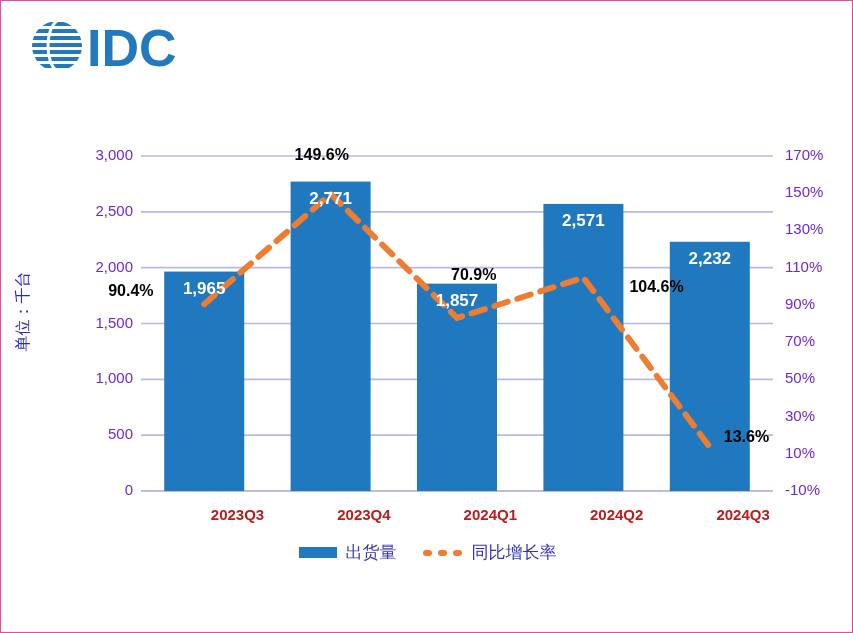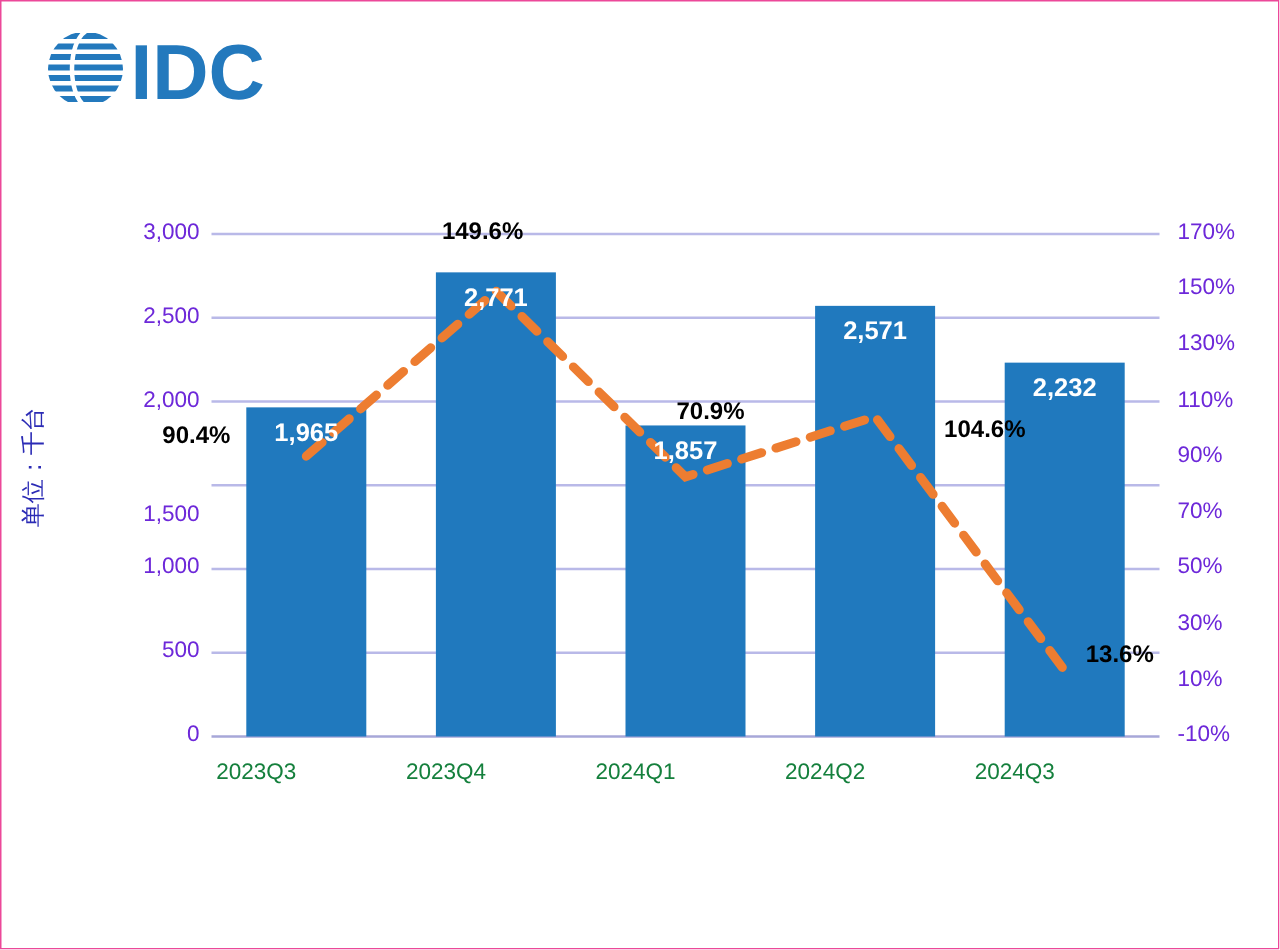--- a/index.html
+++ b/index.html
@@ -61,23 +61,24 @@
     font-size: 15px;
     color: #6d28d9;
     white-space: nowrap;
   }
   .ytick { text-align: right; width: 70px; }
   .y2tick { text-align: left; width: 70px; }
 
   .xtick {
     position: absolute;
     font-size: 15px;
-    color: #15803d;
-    text-align: left;
-    white-space: nowrap;
+    color: #b91c1c;
+    text-align: right;
+    white-space: nowrap;
+    font-weight: bold;
   }
 
   #yaxis-title {
     position: absolute;
     left: -38px;
     top: 300px;
     width: 120px;
     text-align: center;
     font-size: 16px;
     color: #2b2bb5;
@@ -200,21 +201,21 @@
           <polyline points="203.2,303.1444444444444 329.59999999999997,192.9666666666667 456,316.91666666666663 582.4000000000001,276.7166666666667 708.8000000000001,446.0777777777778" fill="none" stroke="#ed7d31" stroke-width="6" stroke-linecap="round" stroke-dasharray="14 10"></polyline>
         </g>
     </svg>
 
     <div id="yaxis-title">单位：千台</div>
 
     <div id="ytick-holder">
         <div class="ytick" style="left: 62px; top: 145px;">3,000</div>
         <div class="ytick" style="left: 62px; top: 200.833px;">2,500</div>
         <div class="ytick" style="left: 62px; top: 256.667px;">2,000</div>
-        <div class="ytick" style="left: 62px; top: 312.5px; margin-top: 20px;">1,500</div>
+        <div class="ytick" style="left: 62px; top: 312.5px;">1,500</div>
         <div class="ytick" style="left: 62px; top: 368.333px;">1,000</div>
         <div class="ytick" style="left: 62px; top: 424.167px;">500</div>
         <div class="ytick" style="left: 62px; top: 480px;">0</div>
       </div>
     <div id="y2tick-holder">
         <div class="y2tick" style="left: 784px; top: 145px;">170%</div>
         <div class="y2tick" style="left: 784px; top: 182.222px;">150%</div>
         <div class="y2tick" style="left: 784px; top: 219.444px;">130%</div>
         <div class="y2tick" style="left: 784px; top: 256.667px;">110%</div>
         <div class="y2tick" style="left: 784px; top: 293.889px;">90%</div>
@@ -240,14 +241,28 @@
       </div>
     <div id="pctlabel-holder">
         <div class="pct-label" style="left: 107.2px; top: 281.144px;">90.4%</div>
         <div class="pct-label" style="left: 293.6px; top: 144.967px;">149.6%</div>
         <div class="pct-label" style="left: 450px; top: 264.917px;">70.9%</div>
         <div class="pct-label" style="left: 628.4px; top: 276.717px;">104.6%</div>
         <div class="pct-label" style="left: 722.8px; top: 427.078px;">13.6%</div>
       </div>
   </div>
 
+  <div id="legend">
+    <div class="legend-item">
+      <span class="legend-swatch-bar"></span>
+      <span class="legend-text">出货量</span>
+    </div>
+    <div class="legend-item">
+      <span class="legend-swatch-line">
+        <i style="left:0"></i>
+          <i style="left:15px"></i>
+          <i style="left:30px"></i>
+      </span>
+      <span class="legend-text">同比增长率</span>
+    </div>
+  </div>
 
 </div>
 
 </body></html>

